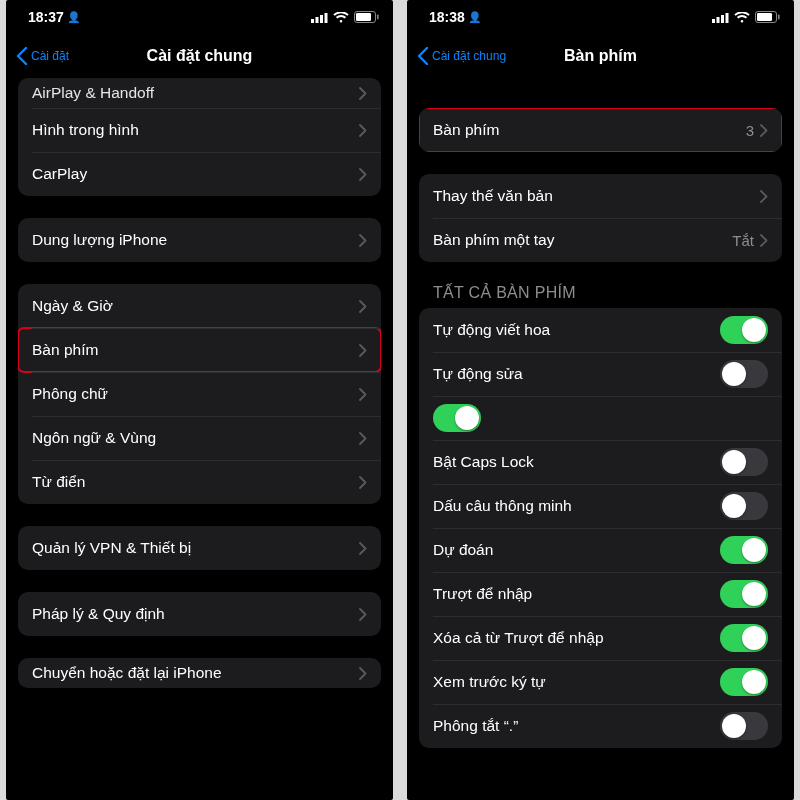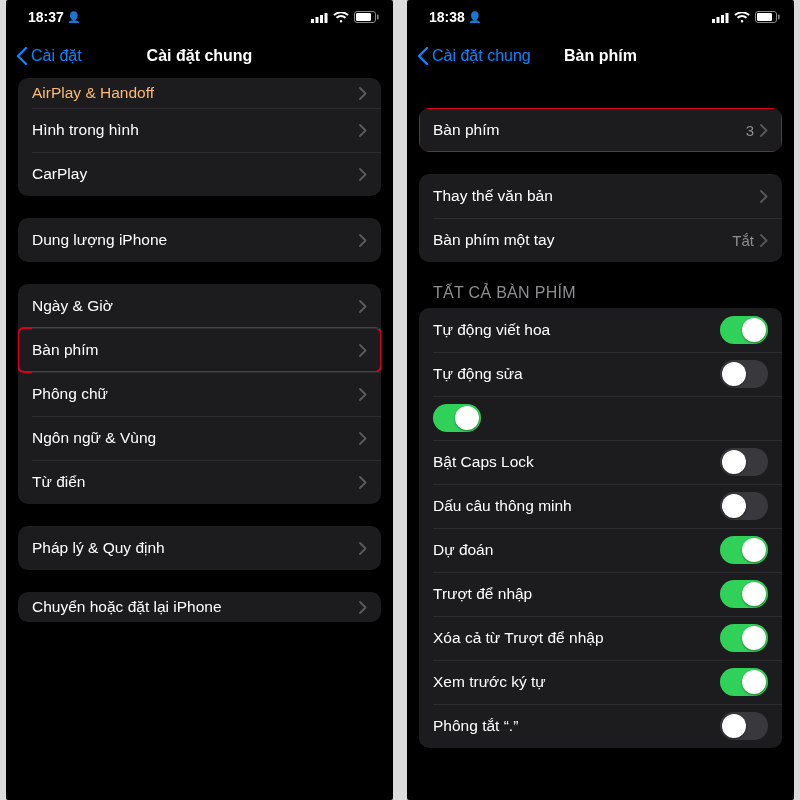--- a/index.html
+++ b/index.html
@@ -28,21 +28,21 @@
   .status-right { display: flex; align-items: center; gap: 5px; }
   .status-right svg { display:block; }
   .nav-bar {
     height: 44px;
     display: flex; align-items: center;
     position: relative;
     padding: 0 10px;
   }
   .nav-back {
     display: flex; align-items: center; gap: 3px;
-    color: #0a84ff; font-size: 16px;
+    color: #0a84ff; font-size: 12px;
   }
   .nav-title {
     position: absolute; left: 50%; transform: translateX(-50%);
     font-size: 16px; font-weight: 600; color: #fff;
   }
   .content { flex: 1; overflow: hidden; padding: 0 12px; }
   .group { margin-top: 22px; }
   .group.first-partial { margin-top: 0; }
   .group-inner {
     background: #1c1c1e;
@@ -83,21 +83,21 @@
     color: #8e8e92;
     padding: 0 14px; margin-bottom: 6px; margin-top: 22px;
     text-transform: uppercase;
   }
   .highlight {
     outline: 2px solid #d8001a;
     outline-offset: -1px;
     border-radius: 6px;
   }
   
-  .partial-top .row:first-child { color:#fdba74; }
+  .partial-top .row:first-child { color:#e5e5e5; }
   .half-row { height: 30px; }
   .person-icon { font-size:11px; }
 </style>
 </head>
 <body>
 
 <div class="phone">
   <div class="status-bar">
     <div class="status-left">
       <span>18:37</span>
@@ -192,20 +192,30 @@
             <span class="label">Từ điển</span>
             <svg class="chevron" width="8" height="13" viewBox="0 0 8 13">
               <path d="M1 1l5.5 5.5L1 12" stroke="currentColor" stroke-width="1.8" fill="none" stroke-linecap="round" stroke-linejoin="round"></path>
             </svg>
           </div>
         </div>
       </div>
       <div class="group">
         <div class="group-inner">
           <div class="row">
+            <span class="label">Quản lý VPN &amp; Thiết bị</span>
+            <svg class="chevron" width="8" height="13" viewBox="0 0 8 13">
+              <path d="M1 1l5.5 5.5L1 12" stroke="currentColor" stroke-width="1.8" fill="none" stroke-linecap="round" stroke-linejoin="round"></path>
+            </svg>
+          </div>
+        </div>
+      </div>
+      <div class="group">
+        <div class="group-inner">
+          <div class="row">
             <span class="label">Pháp lý &amp; Quy định</span>
             <svg class="chevron" width="8" height="13" viewBox="0 0 8 13">
               <path d="M1 1l5.5 5.5L1 12" stroke="currentColor" stroke-width="1.8" fill="none" stroke-linecap="round" stroke-linejoin="round"></path>
             </svg>
           </div>
         </div>
       </div>
       <div class="group">
         <div class="group-inner">
           <div class="row half-row">

